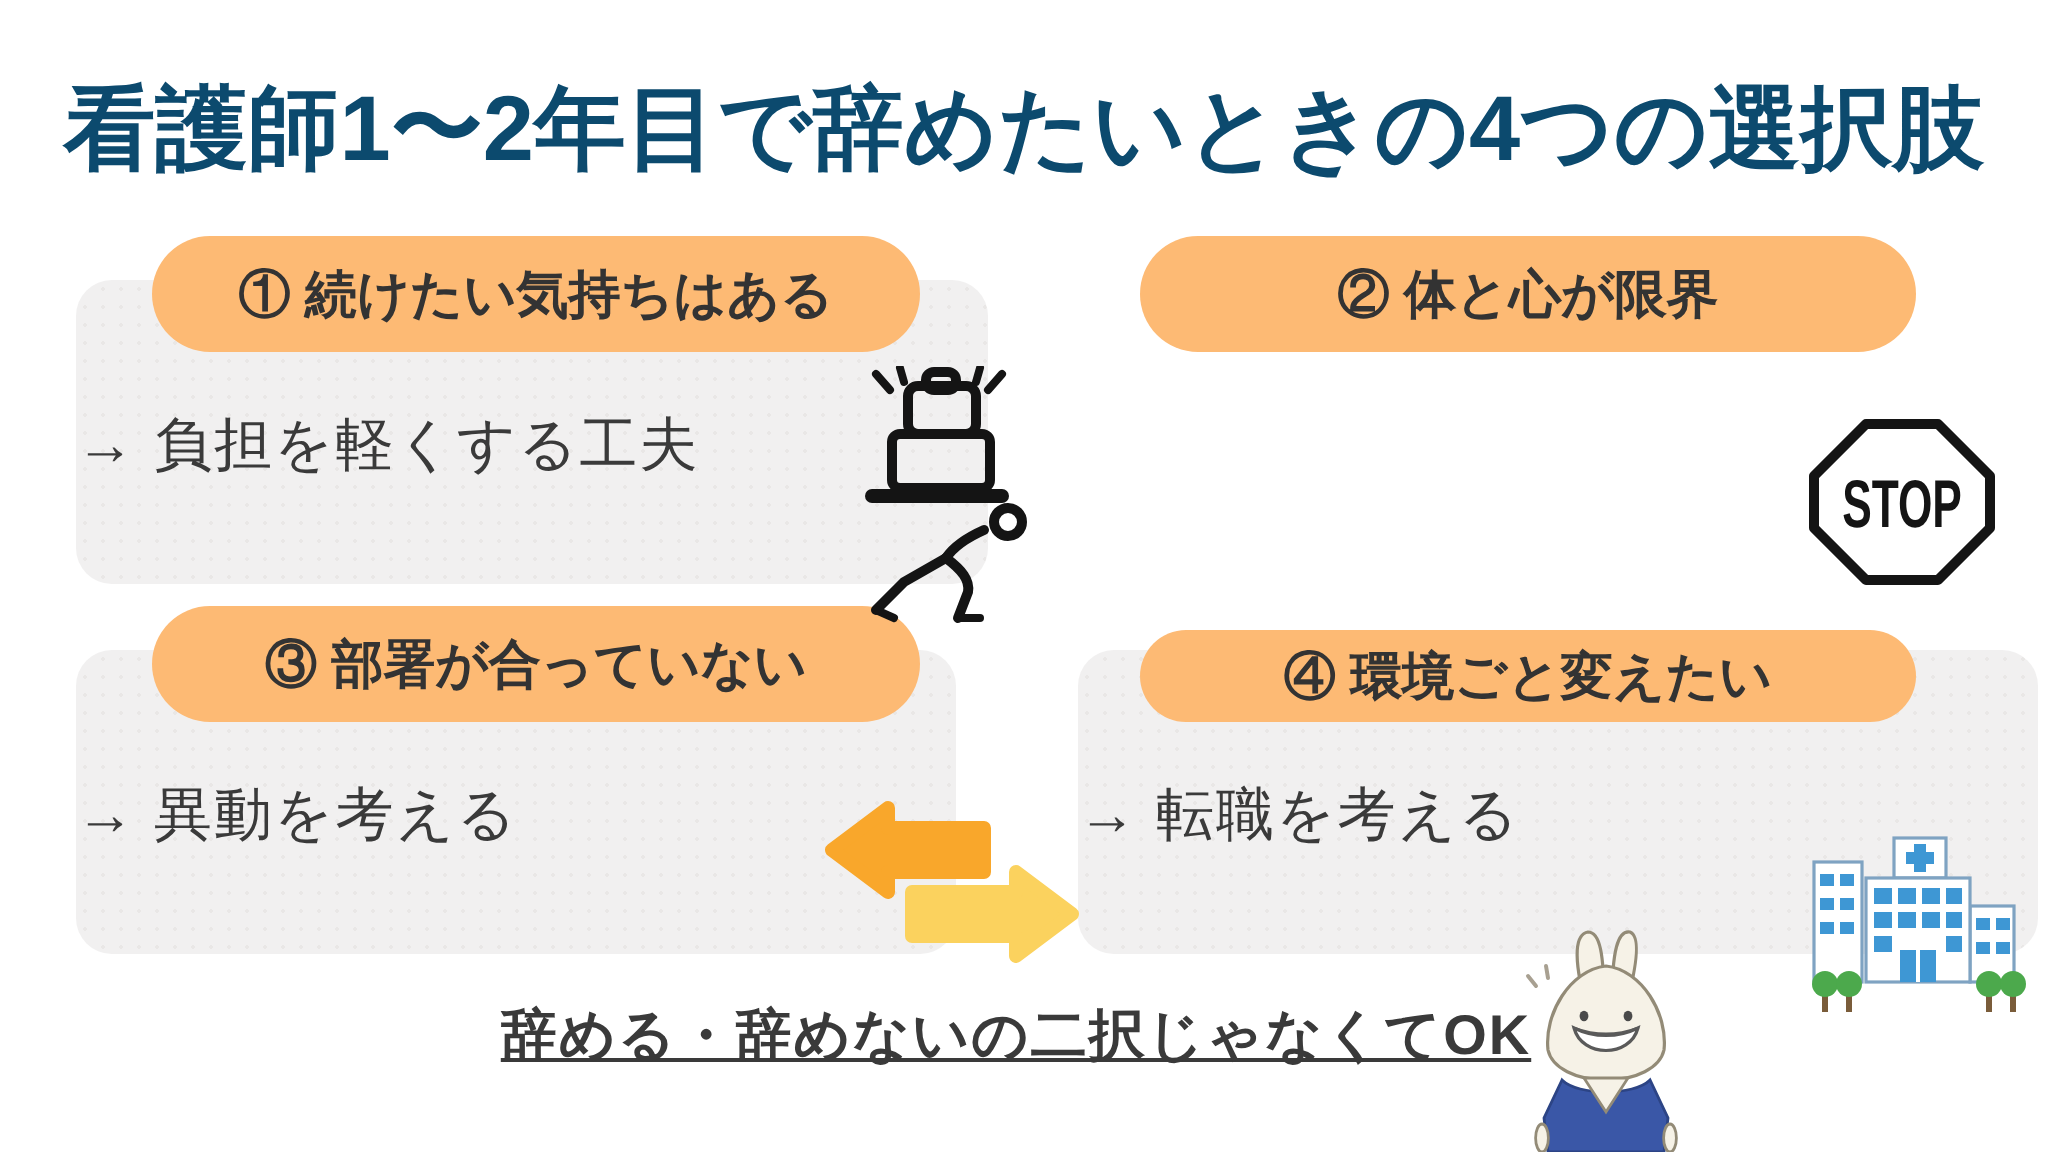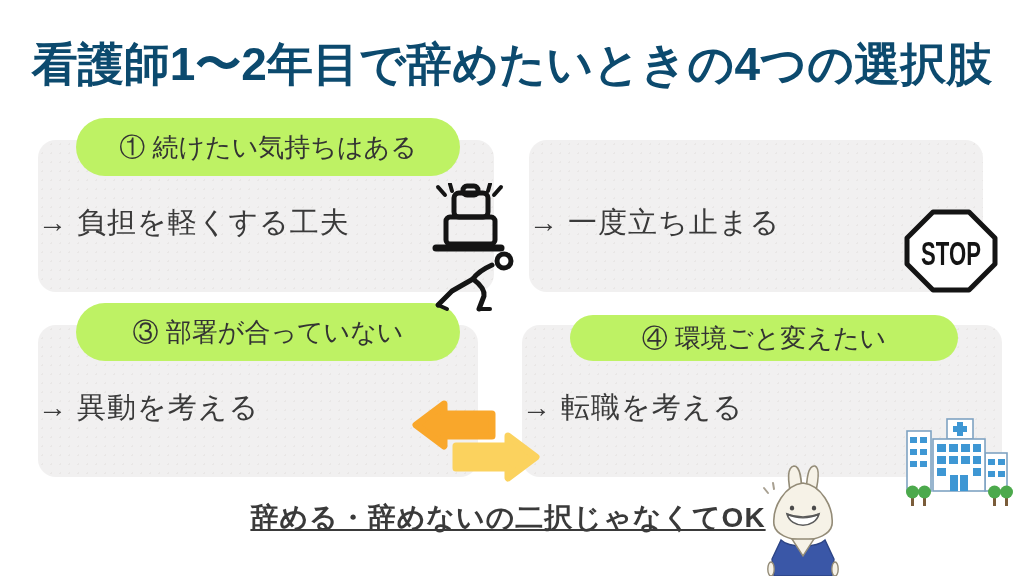--- a/index.html
+++ b/index.html
@@ -19,25 +19,25 @@
     background-size:9px 9px;
   }
   .card-body {
     position:absolute; left:0; top:63px; width:100%; text-align:left;
     font-size:29px; font-weight:normal; color:#3a3a3a; letter-spacing:1px;
     white-space:nowrap;
   }
   #card1 { left:38px;  top:140px; width:456px; height:152px; }
   #card2 { left:529px; top:140px; width:454px; height:152px; }
   #card3 { left:38px;  top:325px; width:440px; height:152px; }
-  #card4 { left:522px; top:325px; width:480px; height:152px; }
+  #card4 { left:539px; top:325px; width:480px; height:152px; }
   .pill {
-    position:absolute; background:#bef264; border-radius:30px;
+    position:absolute; background:#fdba74; border-radius:30px;
     display:flex; align-items:center; justify-content:center;
-    font-size:26px; font-weight:normal; color:#333333; white-space:nowrap;
+    font-size:26px; font-weight:bold; color:#333333; white-space:nowrap;
   }
   #pill1 { left:76px;  top:118px; width:384px; height:58px; }
   #pill2 { left:570px; top:118px; width:388px; height:58px; }
   #pill3 { left:76px;  top:303px; width:384px; height:58px; }
   #pill4 { left:570px; top:315px; width:388px; height:46px; }
   .icon { position:absolute; line-height:0; }
   #icon-luggage  { left:431px; top:183px; width:86px;  height:132px; }
   #icon-stop     { left:903px; top:209px; width:95px;  height:84px;  }
   #icon-arrows   { left:412px; top:398px; width:128px; height:84px;  }
   #icon-hospital { left:899px; top:413px; width:115px; height:95px;  }
@@ -55,23 +55,21 @@
 
 <div class="stage">
 
   <h1 class="title">看護師1〜2年目で辞めたいときの4つの選択肢</h1>
 
   <div class="card" id="card1">
     <div class="card-body">→ 負担を軽くする工夫</div>
   </div>
   <div class="pill" id="pill1">① 続けたい気持ちはある</div>
 
-  <div class="card" id="card2">
-    <div class="card-body">→ 一度立ち止まる</div>
-  </div>
+  <div class="pill" id="pill2">② 体と心が限界</div>
 
   <div class="card" id="card3">
     <div class="card-body">→ 異動を考える</div>
   </div>
   <div class="pill" id="pill3">③ 部署が合っていない</div>
 
   <div class="card" id="card4">
     <div class="card-body">→ 転職を考える</div>
   </div>
   <div class="pill" id="pill4">④ 環境ごと変えたい</div>

